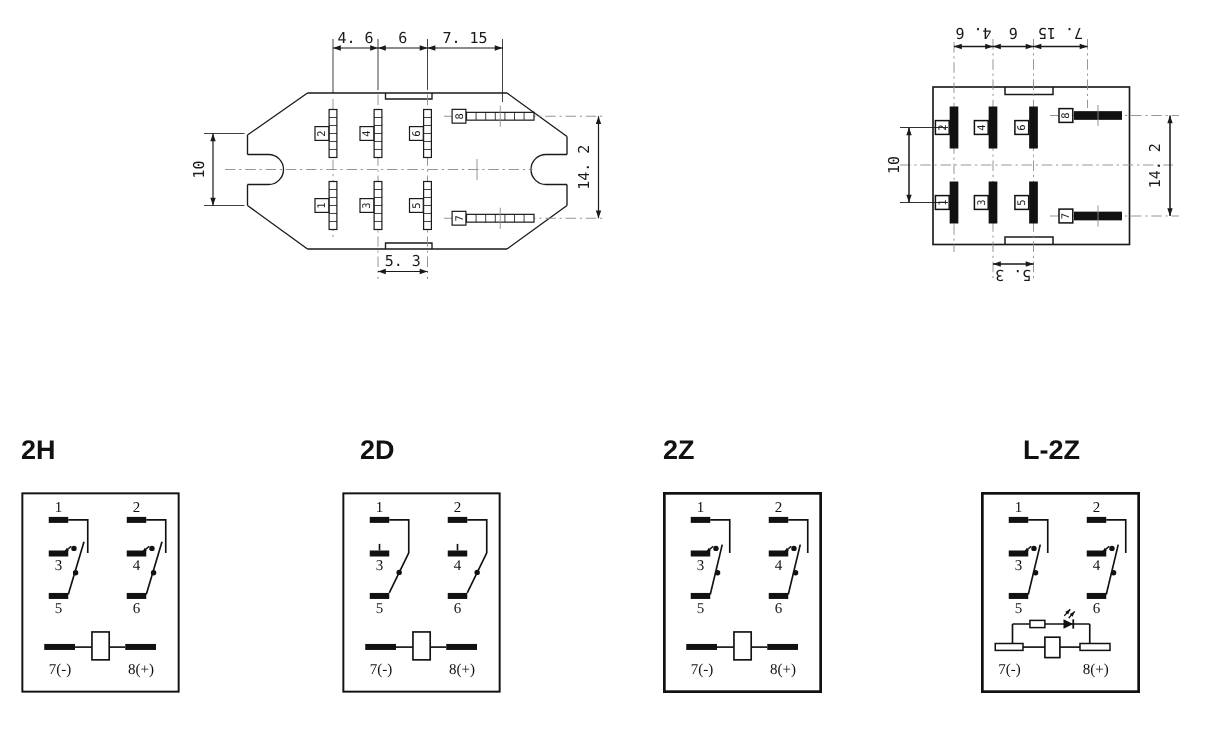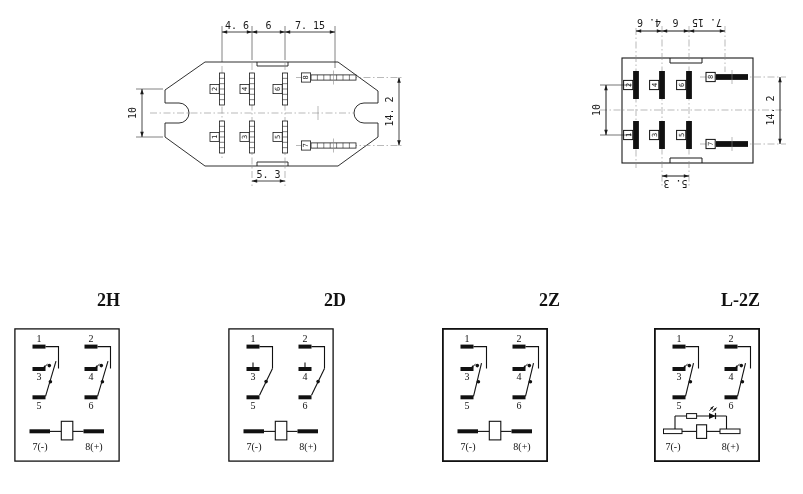--- a/index.html
+++ b/index.html
@@ -1,21 +1,21 @@
 <!DOCTYPE html>
 <html><head>
 <meta charset="utf-8">
 <style>
   html,body{margin:0;padding:0}
   body{width:803px;height:494px;position:relative;background:#fff;overflow:hidden;
        font-family:"Liberation Serif",serif}
   #mech{position:absolute;left:0;top:0}
   .schem{position:absolute;top:328px}
-  .stitle{position:absolute;top:290px;width:106px;text-align:right;
-          font-family:Liberation Serif, serif;font-weight:bold;font-size:18px;color:#111}
+  .stitle{position:absolute;top:290px;width:106px;text-align:left;
+          font-family:Liberation Sans, sans-serif;font-weight:bold;font-size:18px;color:#111}
   svg text{user-select:none}
 </style>
 </head>
 <body>
 
 <svg id="mech" width="803" height="270" viewBox="0 0 803 270">
     <g>
       <path d="M205,62 H338 M338,62 L378,91 M378,91 V103 M378,123 V137 M378,137 L338,166 M338,166 H205 M205,166 L165,137 M165,137 V123 M165,103 V90 M165,90 L205,62" fill="none" stroke="#1a1a1a" stroke-width="0.9"></path>
       <path d="M165,103 H179 A10,10 0 0 1 179,123 H165" fill="none" stroke="#1a1a1a" stroke-width="0.9"></path>
       <path d="M378,103 H364 A10,10 0 0 0 364,123 H378" fill="none" stroke="#1a1a1a" stroke-width="0.9"></path>
@@ -184,22 +184,22 @@
       <text x="773.5" y="110.5" text-anchor="middle" fill="#1a1a1a" font-size="10" font-family="&quot;DejaVu Sans Mono&quot;,monospace" transform="rotate(-90 773.5 110.5)">14. 2</text>
       <line x1="662" y1="176" x2="689" y2="176" stroke="#1a1a1a" stroke-width="1"></line>
       <polygon points="662,176 667.2,174.2 667.2,177.8" fill="#1a1a1a"></polygon>
       <polygon points="689,176 683.8,174.2 683.8,177.8" fill="#1a1a1a"></polygon>
       <text x="675.5" y="186" text-anchor="middle" fill="#1a1a1a" font-size="10" font-family="&quot;DejaVu Sans Mono&quot;,monospace" transform="rotate(180 675.5 183)">5. 3</text>
     </g>
   </svg>
 
 <div class="stitle" style="left:14px">2H</div>
 <div class="stitle" style="left:240px">2D</div>
-<div class="stitle" style="left:454px">2Z</div>
-<div class="stitle" style="left:654px">L-2Z</div>
+<div class="stitle" style="left:442px">2Z</div>
+<div class="stitle" style="left:682px">L-2Z</div>
 
 <svg class="schem" id="sch0" style="left:14px" width="106" height="134">
     <rect x="0.9" y="0.9" width="104.2" height="132.2" fill="none" stroke="#111" stroke-width="1.3"></rect>
     <g>
       <rect x="18.5" y="16.6" width="13" height="4" fill="#111" stroke="#111" stroke-width="0"></rect>
       <text x="25" y="13.600000000000001" text-anchor="middle" fill="#111" font-size="10" font-family="&quot;Liberation Serif&quot;,serif">1</text>
       <path d="M31.5,18.6 H44.5 V40.6" fill="none" stroke="#111" stroke-width="1.1"></path>
       <rect x="18.5" y="39" width="13" height="4" fill="#111" stroke="#111" stroke-width="0"></rect>
       <text x="25" y="52.1" text-anchor="middle" fill="#111" font-size="10" font-family="&quot;Liberation Serif&quot;,serif">3</text>
       <rect x="18.5" y="67.30000000000001" width="13" height="4" fill="#111" stroke="#111" stroke-width="0"></rect>

